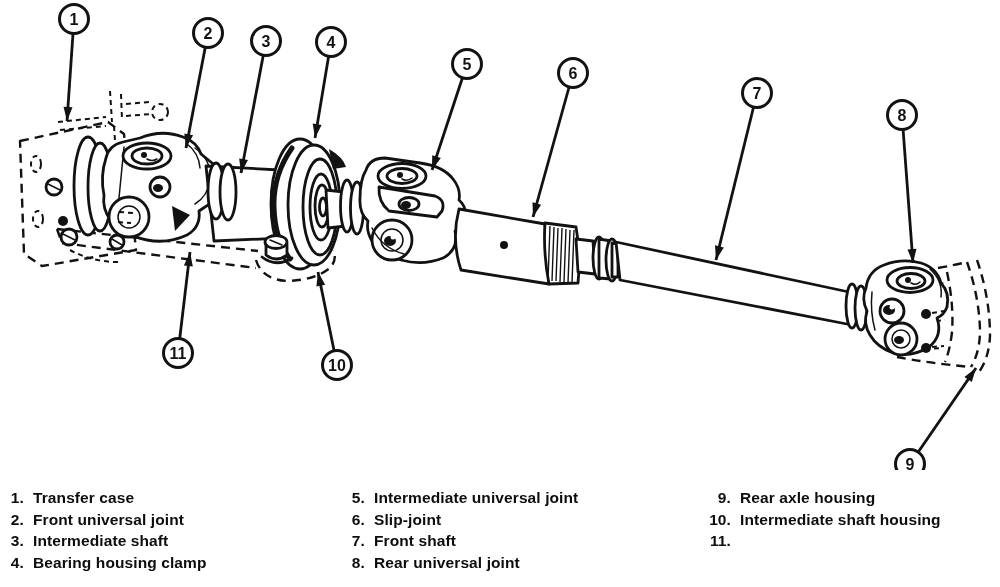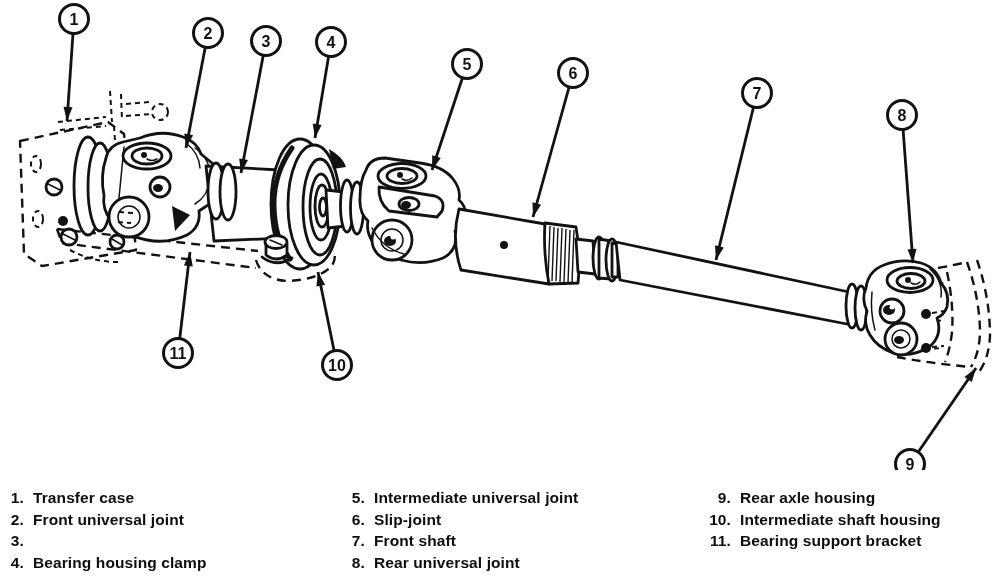--- a/index.html
+++ b/index.html
@@ -253,20 +253,21 @@
       <div class="lrow">
         <span class="lnum">1.</span>
         <span class="ltext">Transfer case</span>
       </div>
       <div class="lrow">
         <span class="lnum">2.</span>
         <span class="ltext">Front universal joint</span>
       </div>
       <div class="lrow">
         <span class="lnum">3.</span>
+        <span class="ltext">Intermediate shaft</span>
       </div>
       <div class="lrow">
         <span class="lnum">4.</span>
         <span class="ltext">Bearing housing clamp</span>
       </div>
     </div>
     <div class="lcol" style="left:348px">
       <div class="lrow">
         <span class="lnum">5.</span>
         <span class="ltext">Intermediate universal joint</span>
@@ -288,17 +289,16 @@
       <div class="lrow">
         <span class="lnum">9.</span>
         <span class="ltext">Rear axle housing</span>
       </div>
       <div class="lrow">
         <span class="lnum">10.</span>
         <span class="ltext">Intermediate shaft housing</span>
       </div>
       <div class="lrow">
         <span class="lnum">11.</span>
-        <span class="ltext">Bearing support bracket</span>
       </div>
     </div>
   </div>
 </div>
 
 </body></html>

